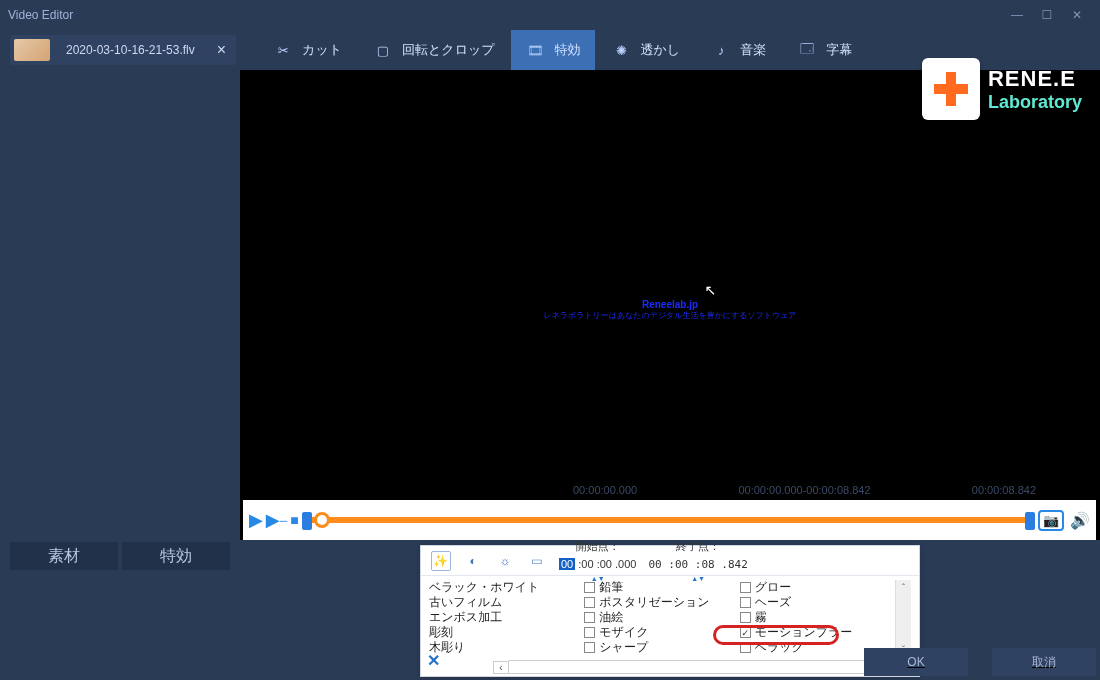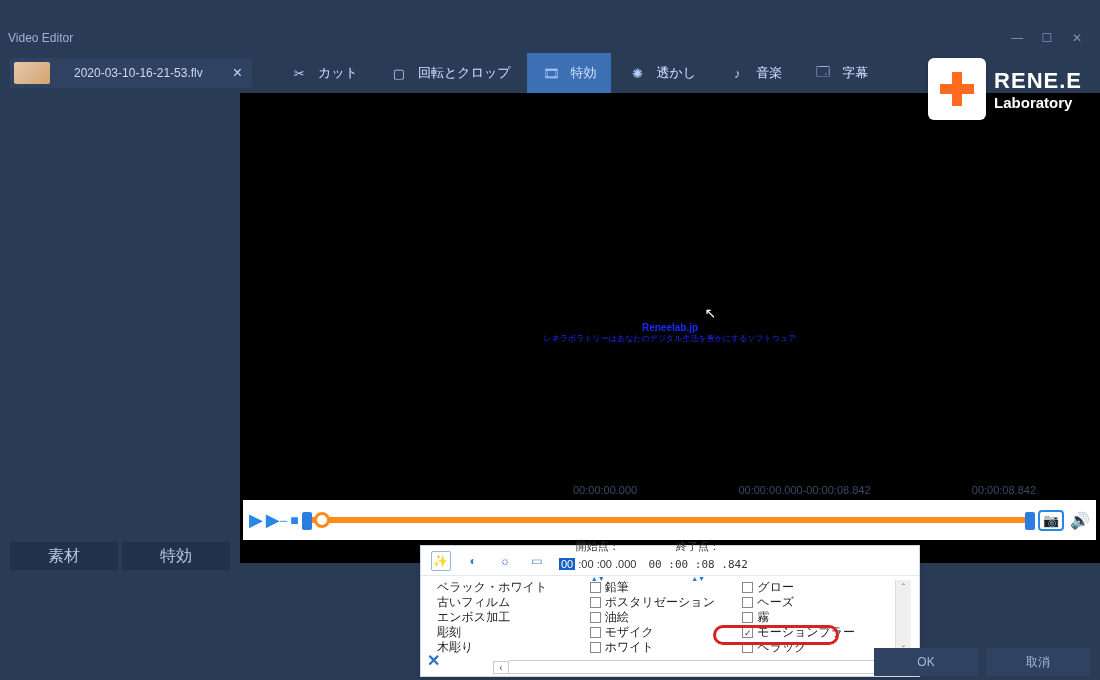--- a/index.html
+++ b/index.html
@@ -1,23 +1,23 @@
 <!DOCTYPE html>
 <html><head>
 <meta charset="utf-8">
 <style>
 * { box-sizing: border-box; margin: 0; padding: 0; font-family: "Segoe UI", Meiryo, sans-serif; }
 body { width: 1100px; height: 680px; background: #2a3b56; overflow: hidden; position: relative; }
 
-.titlebar { height: 30px; background: #2a3b56; display: flex; align-items: center; padding: 0 8px; color: #9fb3d9; font-size: 12px; margin-top: 23px; }
+.titlebar { height: 30px; background: #2a3b56; display: flex; align-items: center; padding: 0 8px; color: #9fb3d9; font-size: 12px; }
 .titlebar .spacer { flex: 1; }
 .winbtn { width: 30px; height: 20px; display: flex; align-items: center; justify-content: center; color: #8094b8; }
 
 .toprow { height: 40px; display: flex; align-items: center; background: #2a3b56; }
-.filechip { display: flex; align-items: center; gap: 24px; background: #2f4262; height: 30px; margin-left: 10px; padding: 0 4px 0 4px; border-radius: 2px; }
+.filechip { display: flex; align-items: center; gap: 16px; background: #2f4262; height: 30px; margin-left: 10px; padding: 0 4px 0 4px; border-radius: 2px; }
 .filechip .thumb { width: 36px; height: 22px; background: linear-gradient(135deg,#e6c9a8,#d4a373); border-radius: 2px; }
 .filechip .fname { color: #cdd9ef; font-size: 12px; }
 .filechip .x { color: #cdd9ef; padding: 0 6px; }
 
 .tabbar { display: flex; margin-left: 22px; gap: 2px; }
 .tb { display: flex; align-items: center; gap: 8px; padding: 0 14px; height: 40px; color: #cfe0ff; font-size: 13px; }
 .tb.active { background: #3d6fb5; }
 .tb .ic { width: 22px; height: 22px; color: #b8d1ff; display:flex;align-items:center;justify-content:center;}
 
 .workzone { position: relative; height: 470px; display: flex; }
@@ -41,44 +41,44 @@
 
 .fxpanel { position:absolute; left:420px; top:545px; width:500px; height:132px; background:#fff; border:1px solid #d0d7e2; box-shadow:0 2px 6px rgba(0,0,0,.15);}
 .fxtop { height:30px; display:flex; align-items:center; gap:12px; padding:0 10px; border-bottom:1px solid #e3e8f0; font-size:12px; color:#333;}
 .fxicon{width:20px;height:20px;display:flex;align-items:center;justify-content:center;color:#4078c0;border:1px solid transparent;border-radius:2px;}
 .fxicon.sel{border-color:#9bb7dd;}
 .timebox{font-size:11px;display:flex;align-items:center;gap:4px;flex-direction:column;}
 .timebox .num{font-family:monospace;}
 .timebox .hl{background:#1560c4;color:#fff;padding:0 2px;}
 .spin{display:flex;flex-direction:column;font-size:7px;color:#2874cc;line-height:1;}
 
-.fxgrid { display:flex; height:80px; padding:4px 8px 0 16px; font-size:12px; color:#222; position:relative;}
+.fxgrid { display:flex; height:80px; padding:4px 8px 0 8px; font-size:12px; color:#222; position:relative;}
 .fxcol{flex:1;}
 .fxrow{display:flex;align-items:center;height:15px;gap:4px;}
 .cb{width:11px;height:11px;border:1px solid #888;display:inline-flex;align-items:center;justify-content:center;font-size:9px;color:#333;}
 .redring{position:absolute; border:3px solid #d62222; border-radius:10px; width:126px; height:20px; left:292px; top:49px;}
 .fxscroll{width:16px;background:#efefef;border-left:1px solid #ddd;display:flex;flex-direction:column;align-items:center;justify-content:space-between;font-size:9px;color:#666;padding:2px 0;}
 .fxbot{position:absolute;bottom:2px;left:72px;right:28px;height:14px;display:flex;align-items:center;}
 .fxbot .l,.fxbot .r{width:16px;border:1px solid #ccc;font-size:10px;text-align:center;color:#555;}
 .fxbot .tr{flex:1;height:14px;border-top:1px solid #ccc;border-bottom:1px solid #ccc;}
 .closex{position:absolute;left:6px;bottom:6px;color:#2874cc;font-weight:bold;font-size:16px;}
 .okcheck{position:absolute;right:-20px;bottom:6px;color:#2874cc;font-weight:bold;font-size:16px;}
 
-.okcancel{position:absolute;right:10px;bottom:4px;display:flex;gap:8px;}
+.okcancel{position:absolute;right:4px;bottom:4px;display:flex;gap:24px;text-decoration:underline;}
 .btn{width:104px;height:28px;background:#2f4262;color:#a8b9d6;font-size:12px;display:flex;align-items:center;justify-content:center;}
 
 .brand{position:absolute; right:18px; top:58px; display:flex;align-items:center;gap:8px;}
 .brand .badge{width:58px;height:62px;background:#fff;border-radius:6px;display:flex;align-items:center;justify-content:center;box-shadow:0 2px 4px rgba(0,0,0,.3);}
 .brand .plus{width:34px;height:34px;position:relative;}
 .brand .plus:before,.brand .plus:after{content:"";position:absolute;background:#ff6a1f;}
 .brand .plus:before{left:12px;top:0;width:10px;height:34px;}
 .brand .plus:after{left:0;top:12px;width:34px;height:10px;}
 .brand .txt{color:#fff;}
 .brand .t1{font-size:22px;font-weight:bold;letter-spacing:1px;}
-.brand .t2{color:#ffffff;font-size:15px;font-weight:bold;}
+.brand .t2{color:#5eead4;font-size:18px;font-weight:bold;}
 </style>
 </head>
 <body>
 
 <div class="titlebar">
   <span>Video Editor</span>
   <span class="spacer"></span>
   <span class="winbtn">—</span>
   <span class="winbtn">☐</span>
   <span class="winbtn">✕</span>
@@ -211,21 +211,21 @@
         <div class="fxrow">
           <span class="cb"></span>
           <span>油絵</span>
         </div>
         <div class="fxrow">
           <span class="cb"></span>
           <span>モザイク</span>
         </div>
         <div class="fxrow">
           <span class="cb"></span>
-          <span>ホワイト</span>
+          <span>シャープ</span>
         </div>
       </div>
     <div class="fxcol" id="fxcol3">
         <div class="fxrow">
           <span class="cb"></span>
           <span>グロー</span>
         </div>
         <div class="fxrow">
           <span class="cb"></span>
           <span>ヘーズ</span>

